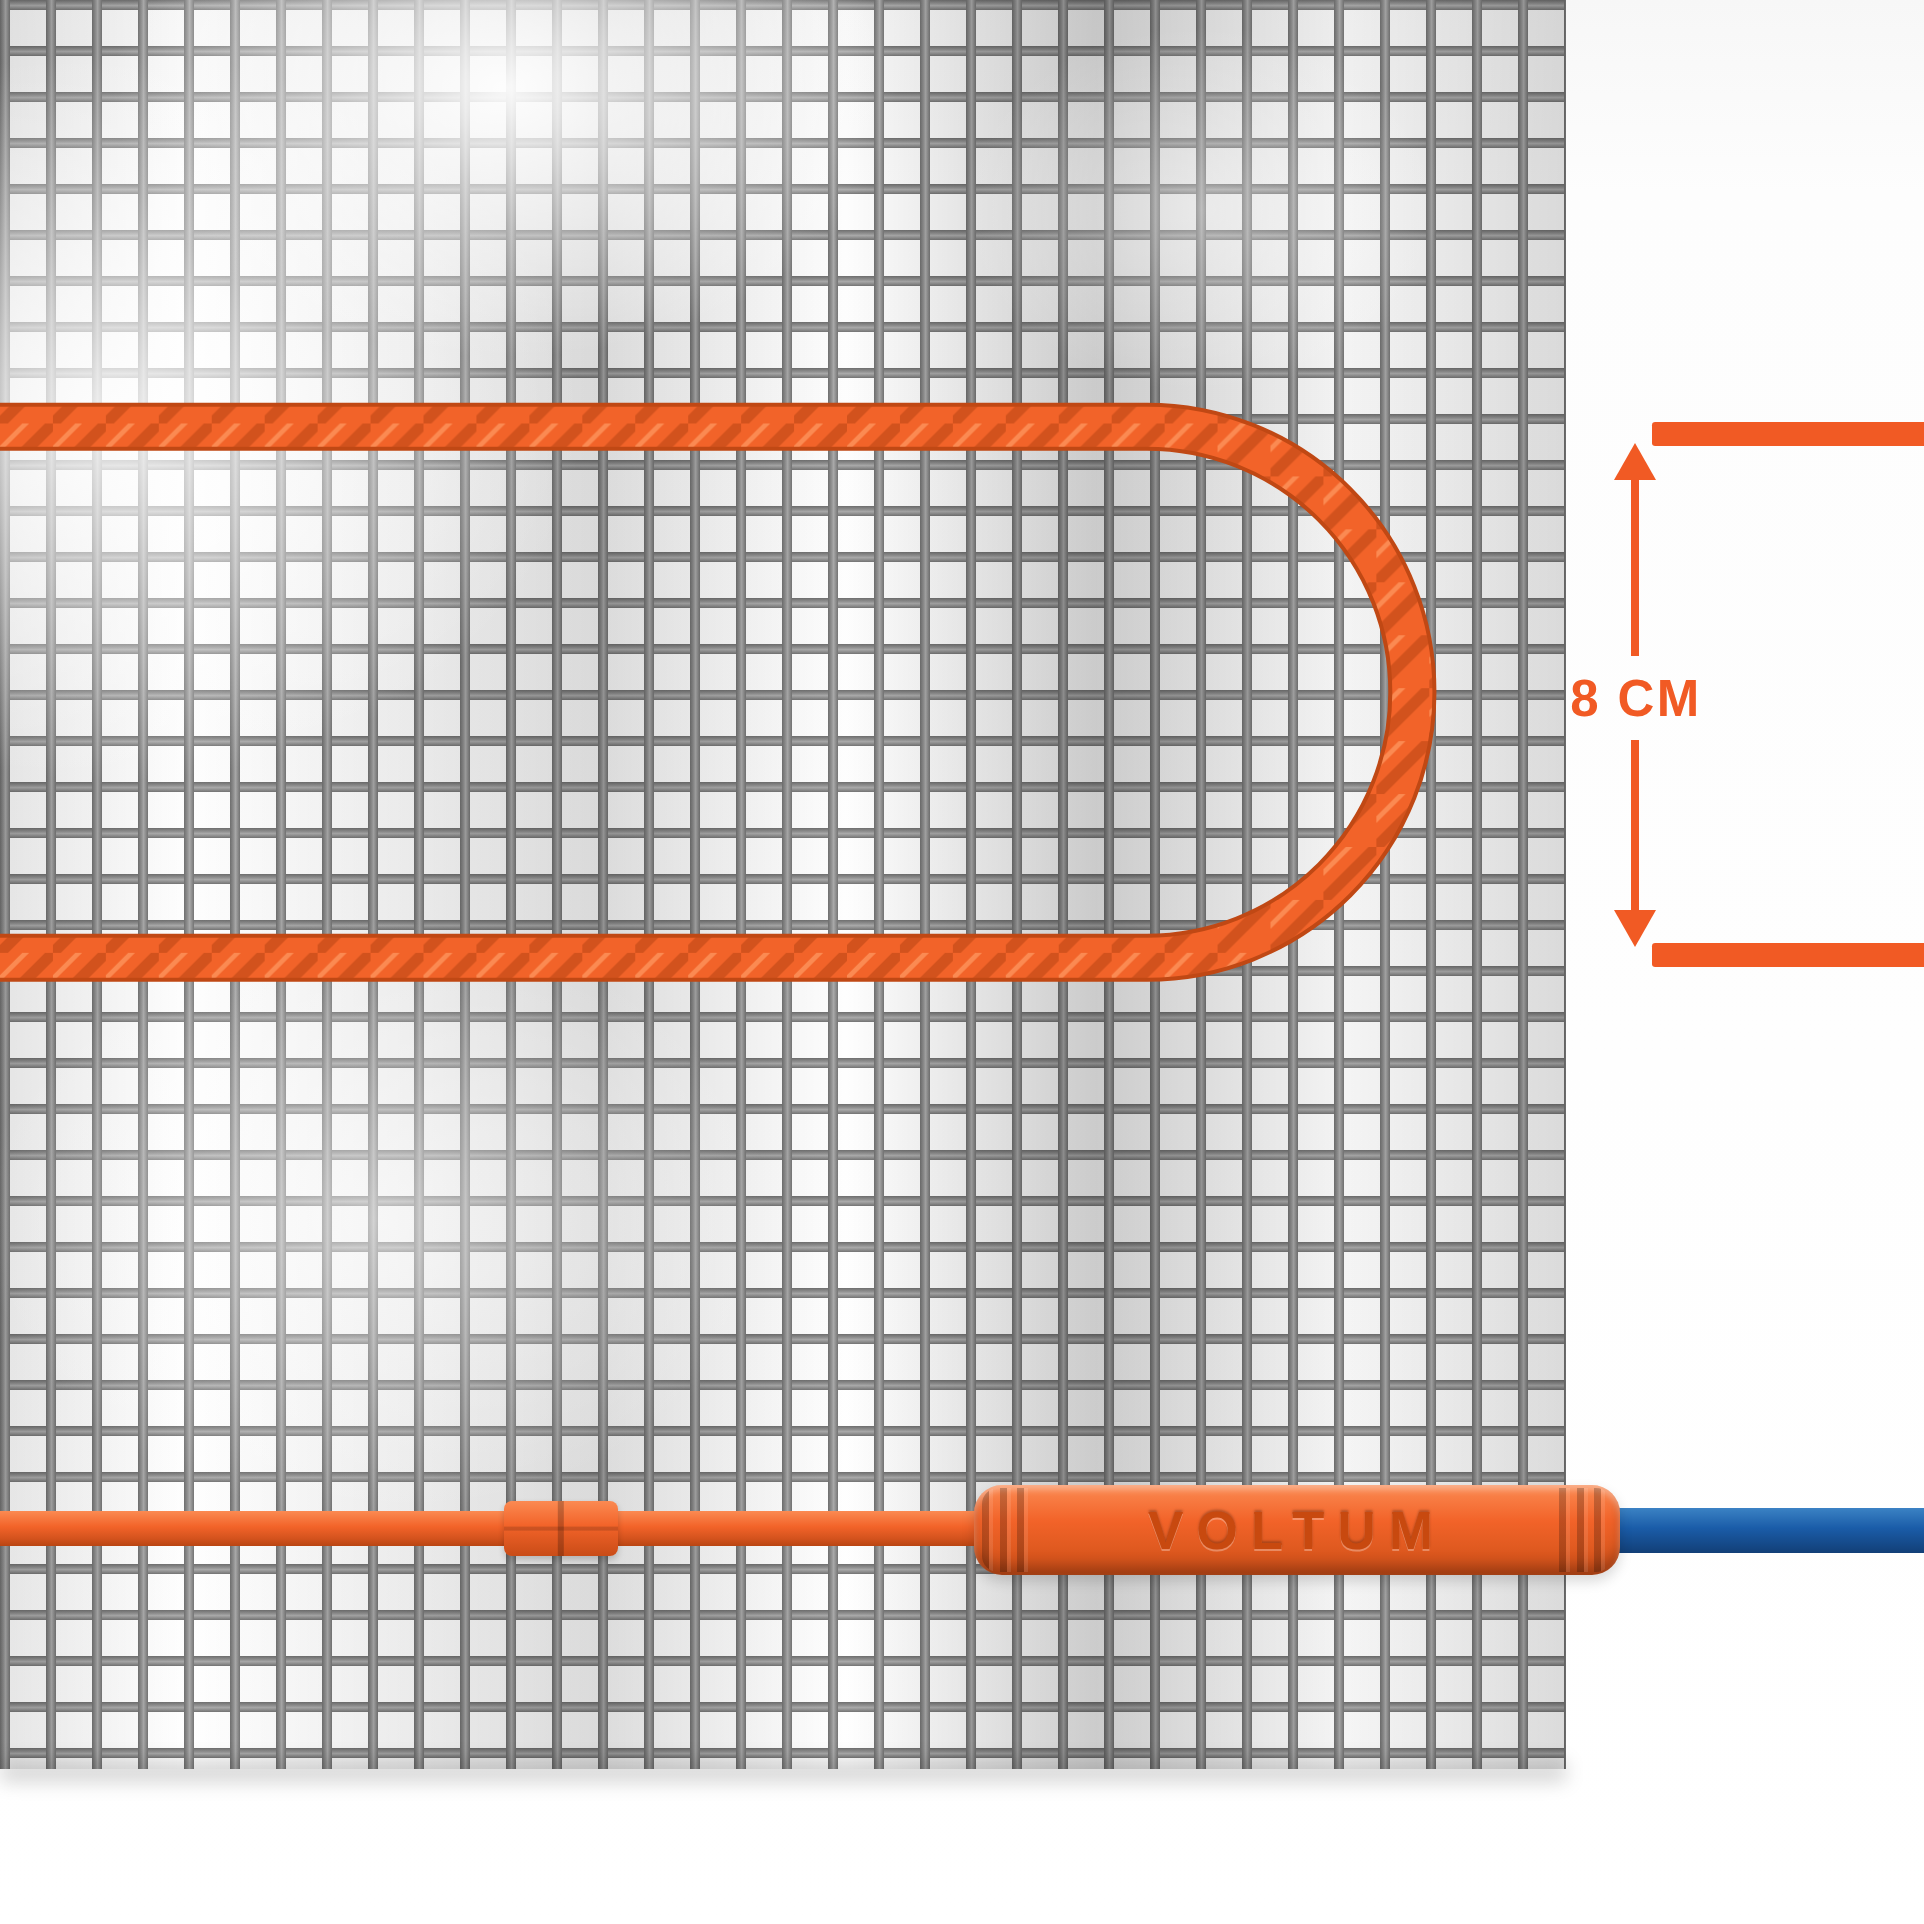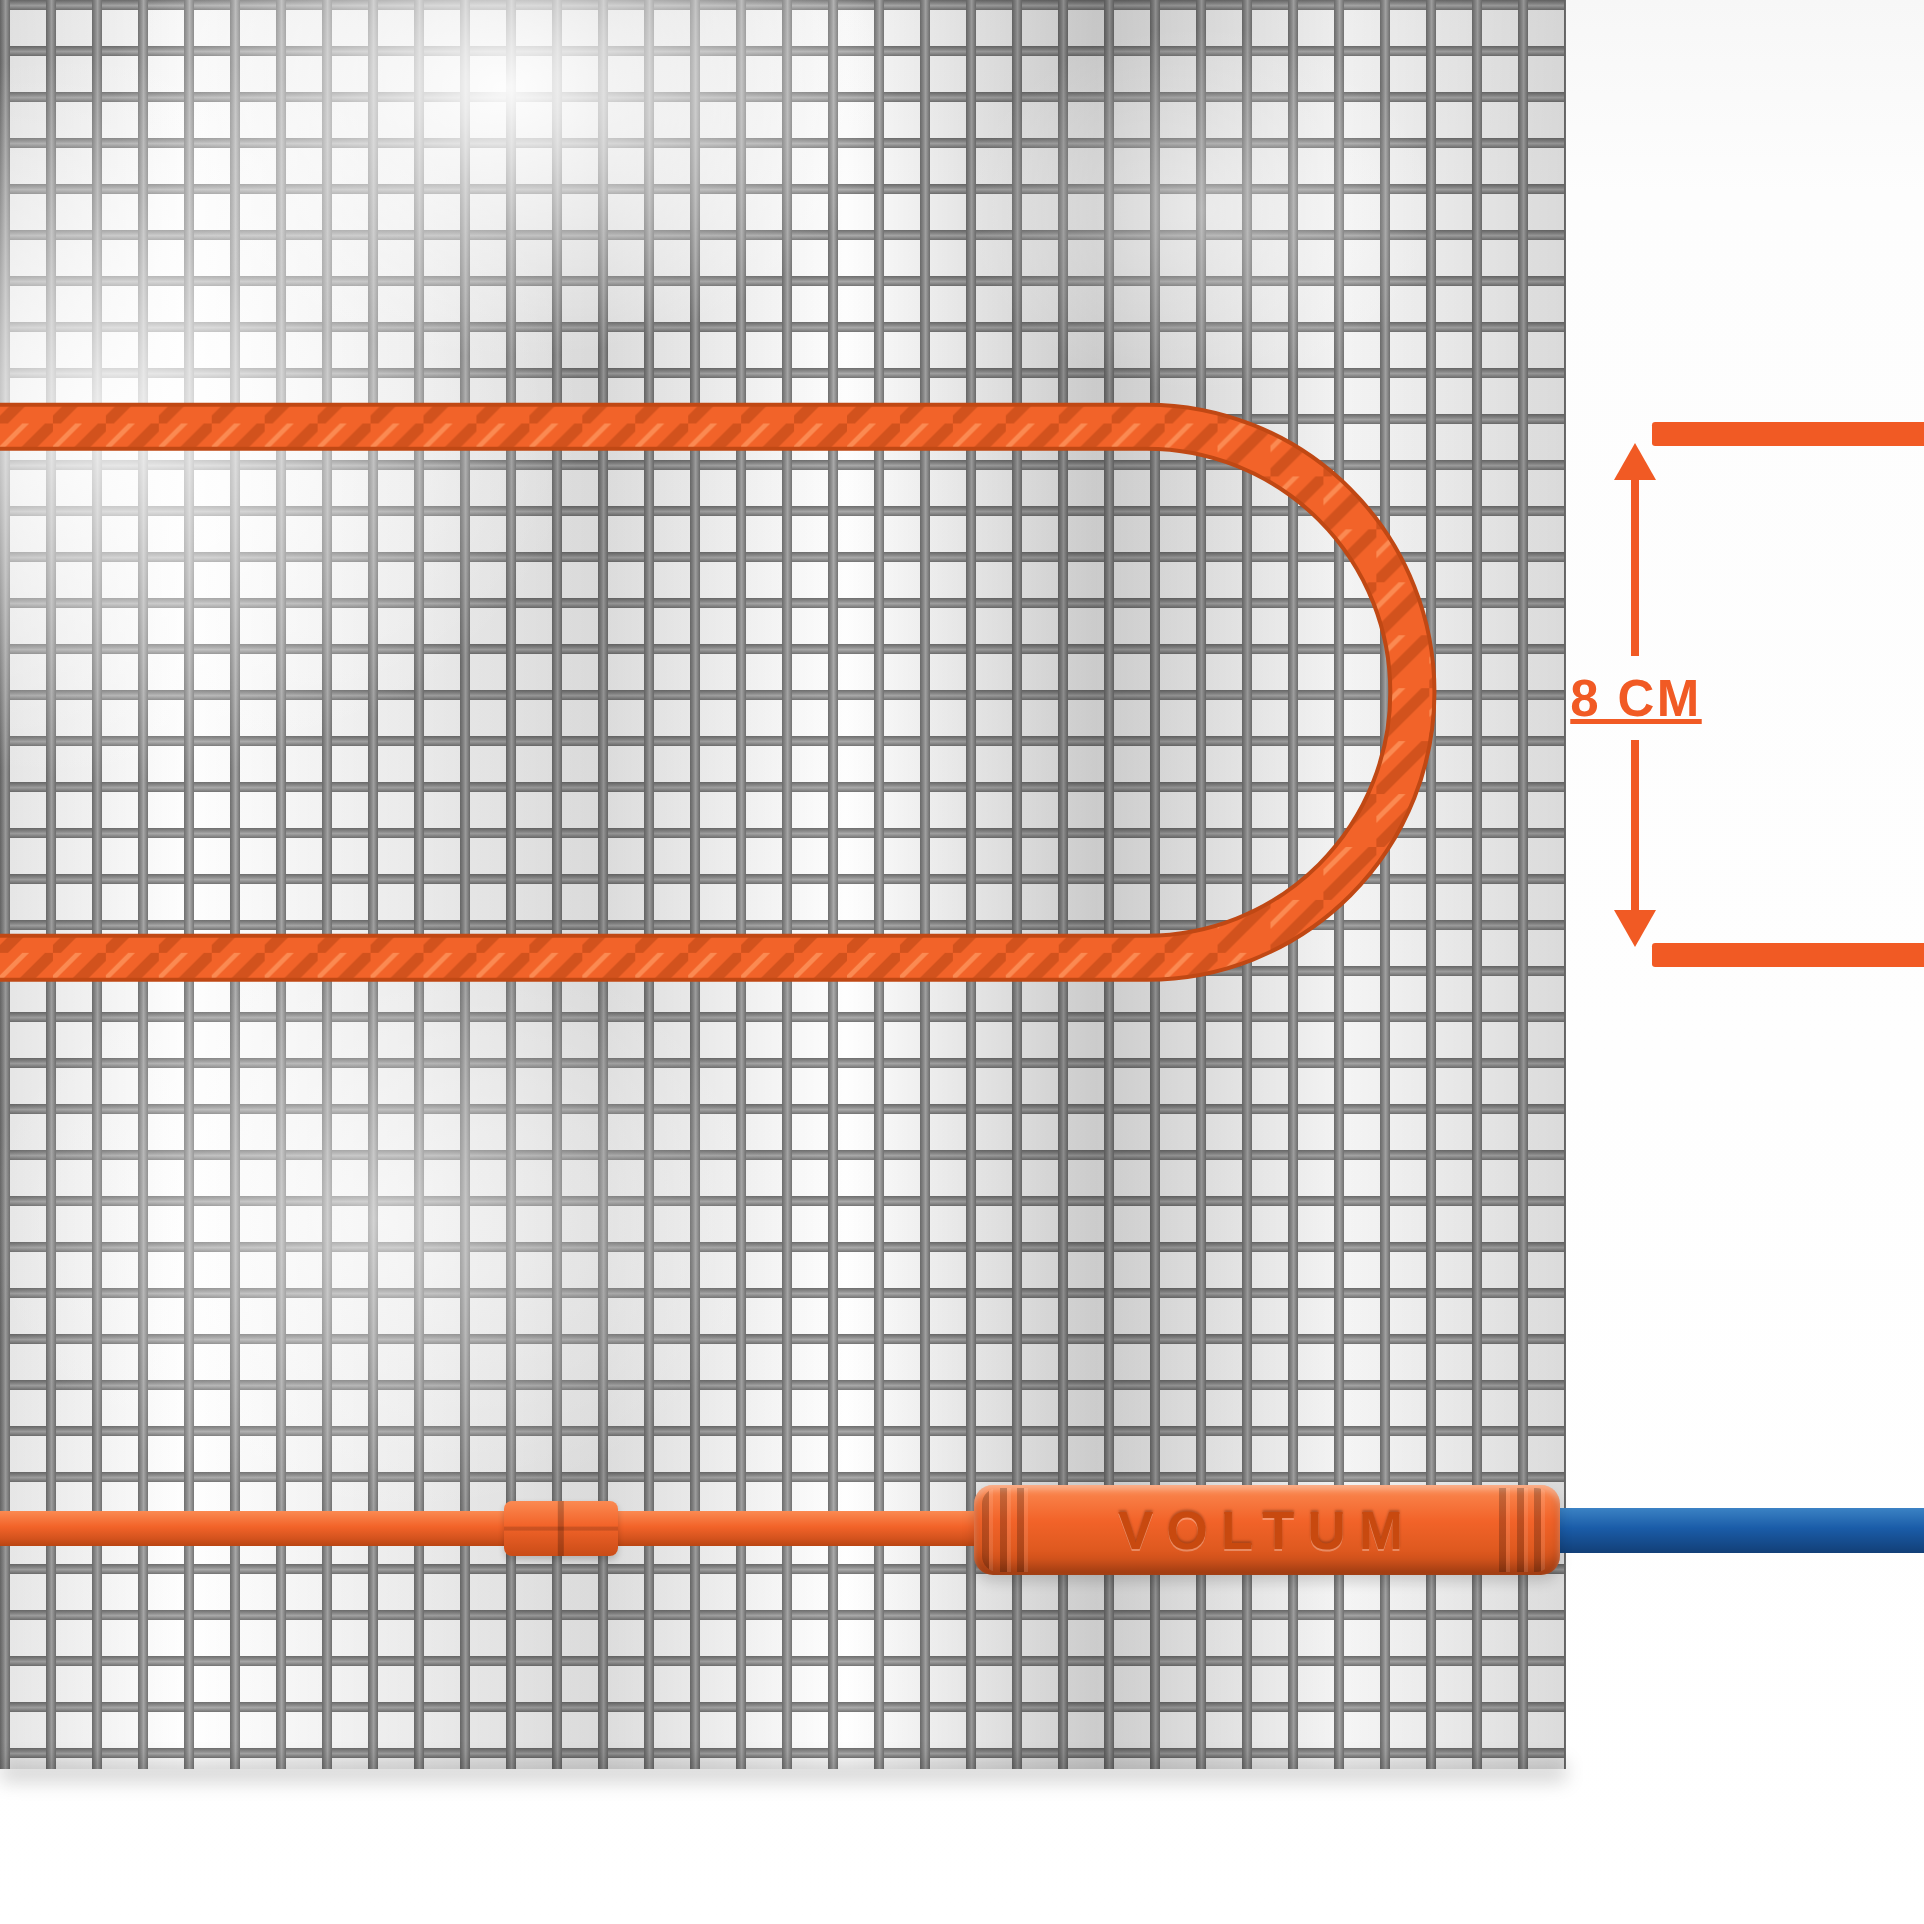--- a/index.html
+++ b/index.html
@@ -53,21 +53,21 @@
   .dim-bar.bottom{left:1652px;top:943px;width:273px;}
   .dim-line{position:absolute;left:1631px;width:8px;background:var(--annotation-orange,#F15A24);}
   .dim-line.seg-top{top:478px;height:178px;}
   .dim-line.seg-bottom{top:740px;height:175px;}
   .dim-arrow{position:absolute;width:0;height:0;left:1614px;}
   .dim-arrow.up{top:443px;border-left:21px solid transparent;border-right:21px solid transparent;border-bottom:37px solid var(--annotation-orange,#F15A24);}
   .dim-arrow.down{top:910px;border-left:21px solid transparent;border-right:21px solid transparent;border-top:37px solid var(--annotation-orange,#F15A24);}
   .dim-label{
     position:absolute;left:1636px;top:669px;transform:translateX(-50%);
     color:var(--annotation-orange,#F15A24);font-size:51px;font-weight:bold;
-    letter-spacing:2.4px;white-space:nowrap;text-decoration:underline;
+    letter-spacing:2.4px;white-space:nowrap;
   }
 
   
   .cold-lead{
     position:absolute;left:0;top:1511px;width:995px;height:35px;border-radius:0 17.6px 17.6px 0;
     background:linear-gradient(to bottom,#fb8a52 0%,var(--cable-orange,#F26329) 45%,#d2521d 80%,#b94512 100%);
   }
   .cable-clip{
     position:absolute;left:504px;top:1501px;width:114px;height:55px;border-radius:8px;
     background:linear-gradient(to bottom,#fb8a52 0%,var(--cable-orange,#F26329) 45%,#c94c17 100%);
@@ -75,21 +75,21 @@
   }
   .cable-clip::before{
     content:"";position:absolute;left:50%;top:0;width:6.4px;height:100%;transform:translateX(-50%);
     background:rgba(0,0,0,0.22);
   }
   .cable-clip::after{
     content:"";position:absolute;left:0;top:50%;width:100%;height:4.8px;transform:translateY(-50%);
     background:rgba(0,0,0,0.15);
   }
   .connector{
-    position:absolute;left:974px;top:1485px;width:586px;height:90px;border-radius:19px;
+    position:absolute;left:974px;top:1485px;width:646px;height:90px;border-radius:28px;
     background:linear-gradient(to bottom,#fb8a52 0%,var(--cable-orange,#F26329) 40%,#e05a20 70%,#c94c17 100%);
     box-shadow:inset 0 4.8px 6.4px rgba(255,255,255,0.35), inset 0 -9.6px 13px rgba(0,0,0,0.22), 0 6.4px 13px rgba(0,0,0,0.15);
     display:flex;align-items:center;justify-content:center;
   }
   .connector .ridges{
     position:absolute;top:3.2px;bottom:3.2px;width:53px;
     background:repeating-linear-gradient(to right, rgba(0,0,0,0.22) 0 7.2px, rgba(255,255,255,0.10) 7.2px 11.2px, transparent 11.2px 17.6px);
   }
   .connector .ridges.left{left:8px;border-radius:16px 0 0 16px;}
   .connector .ridges.right{right:8px;border-radius:0 16px 16px 0;}

